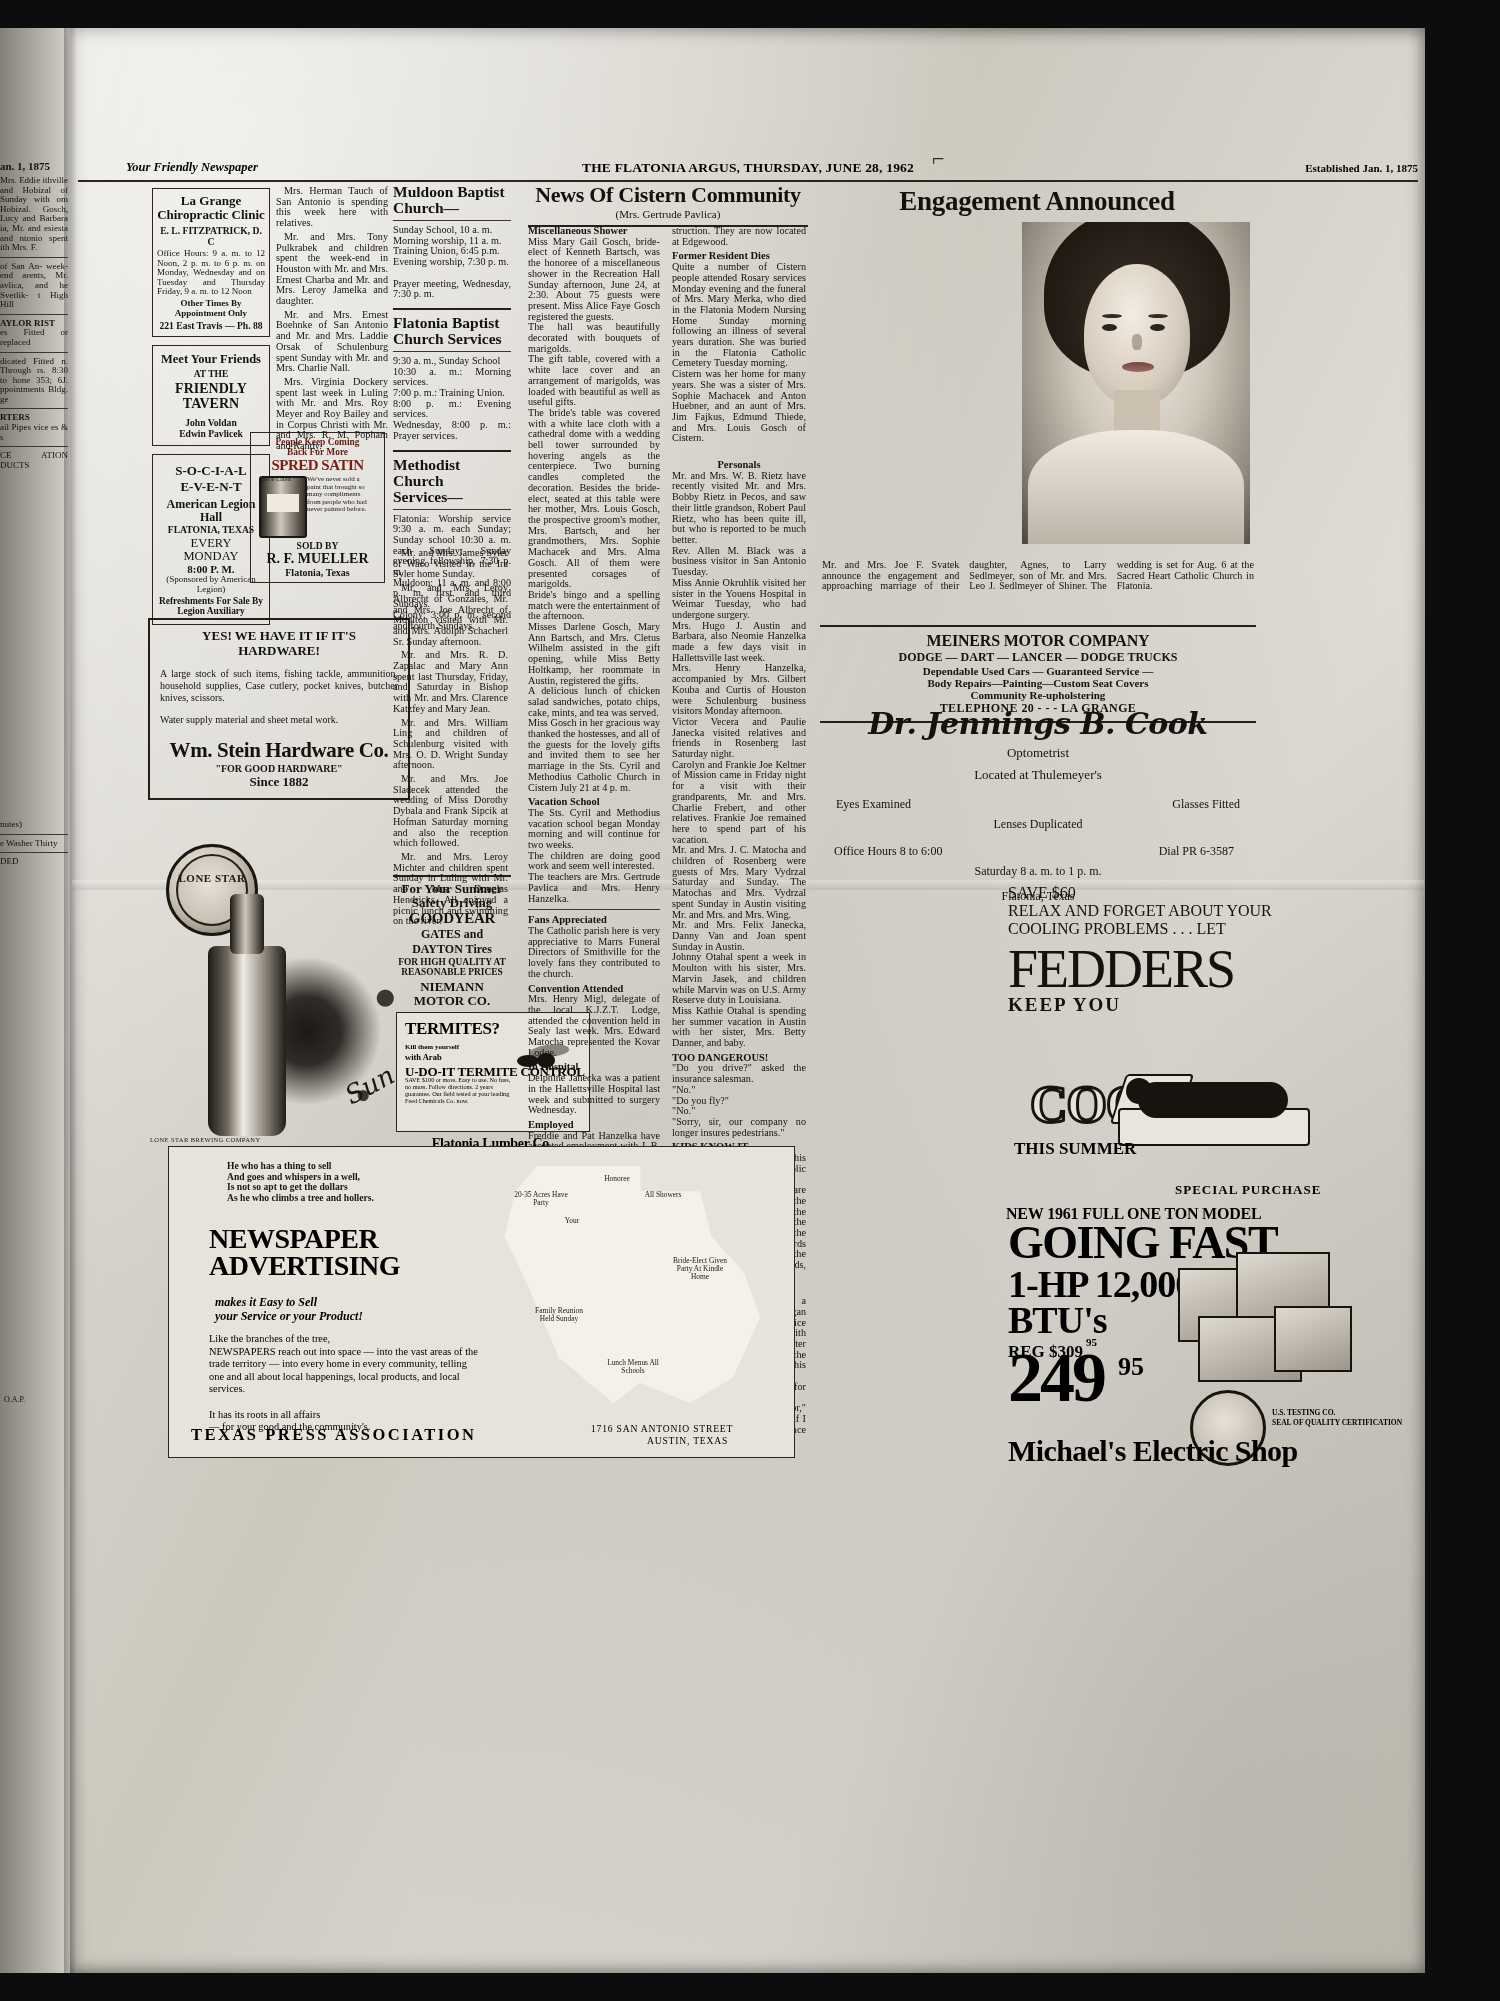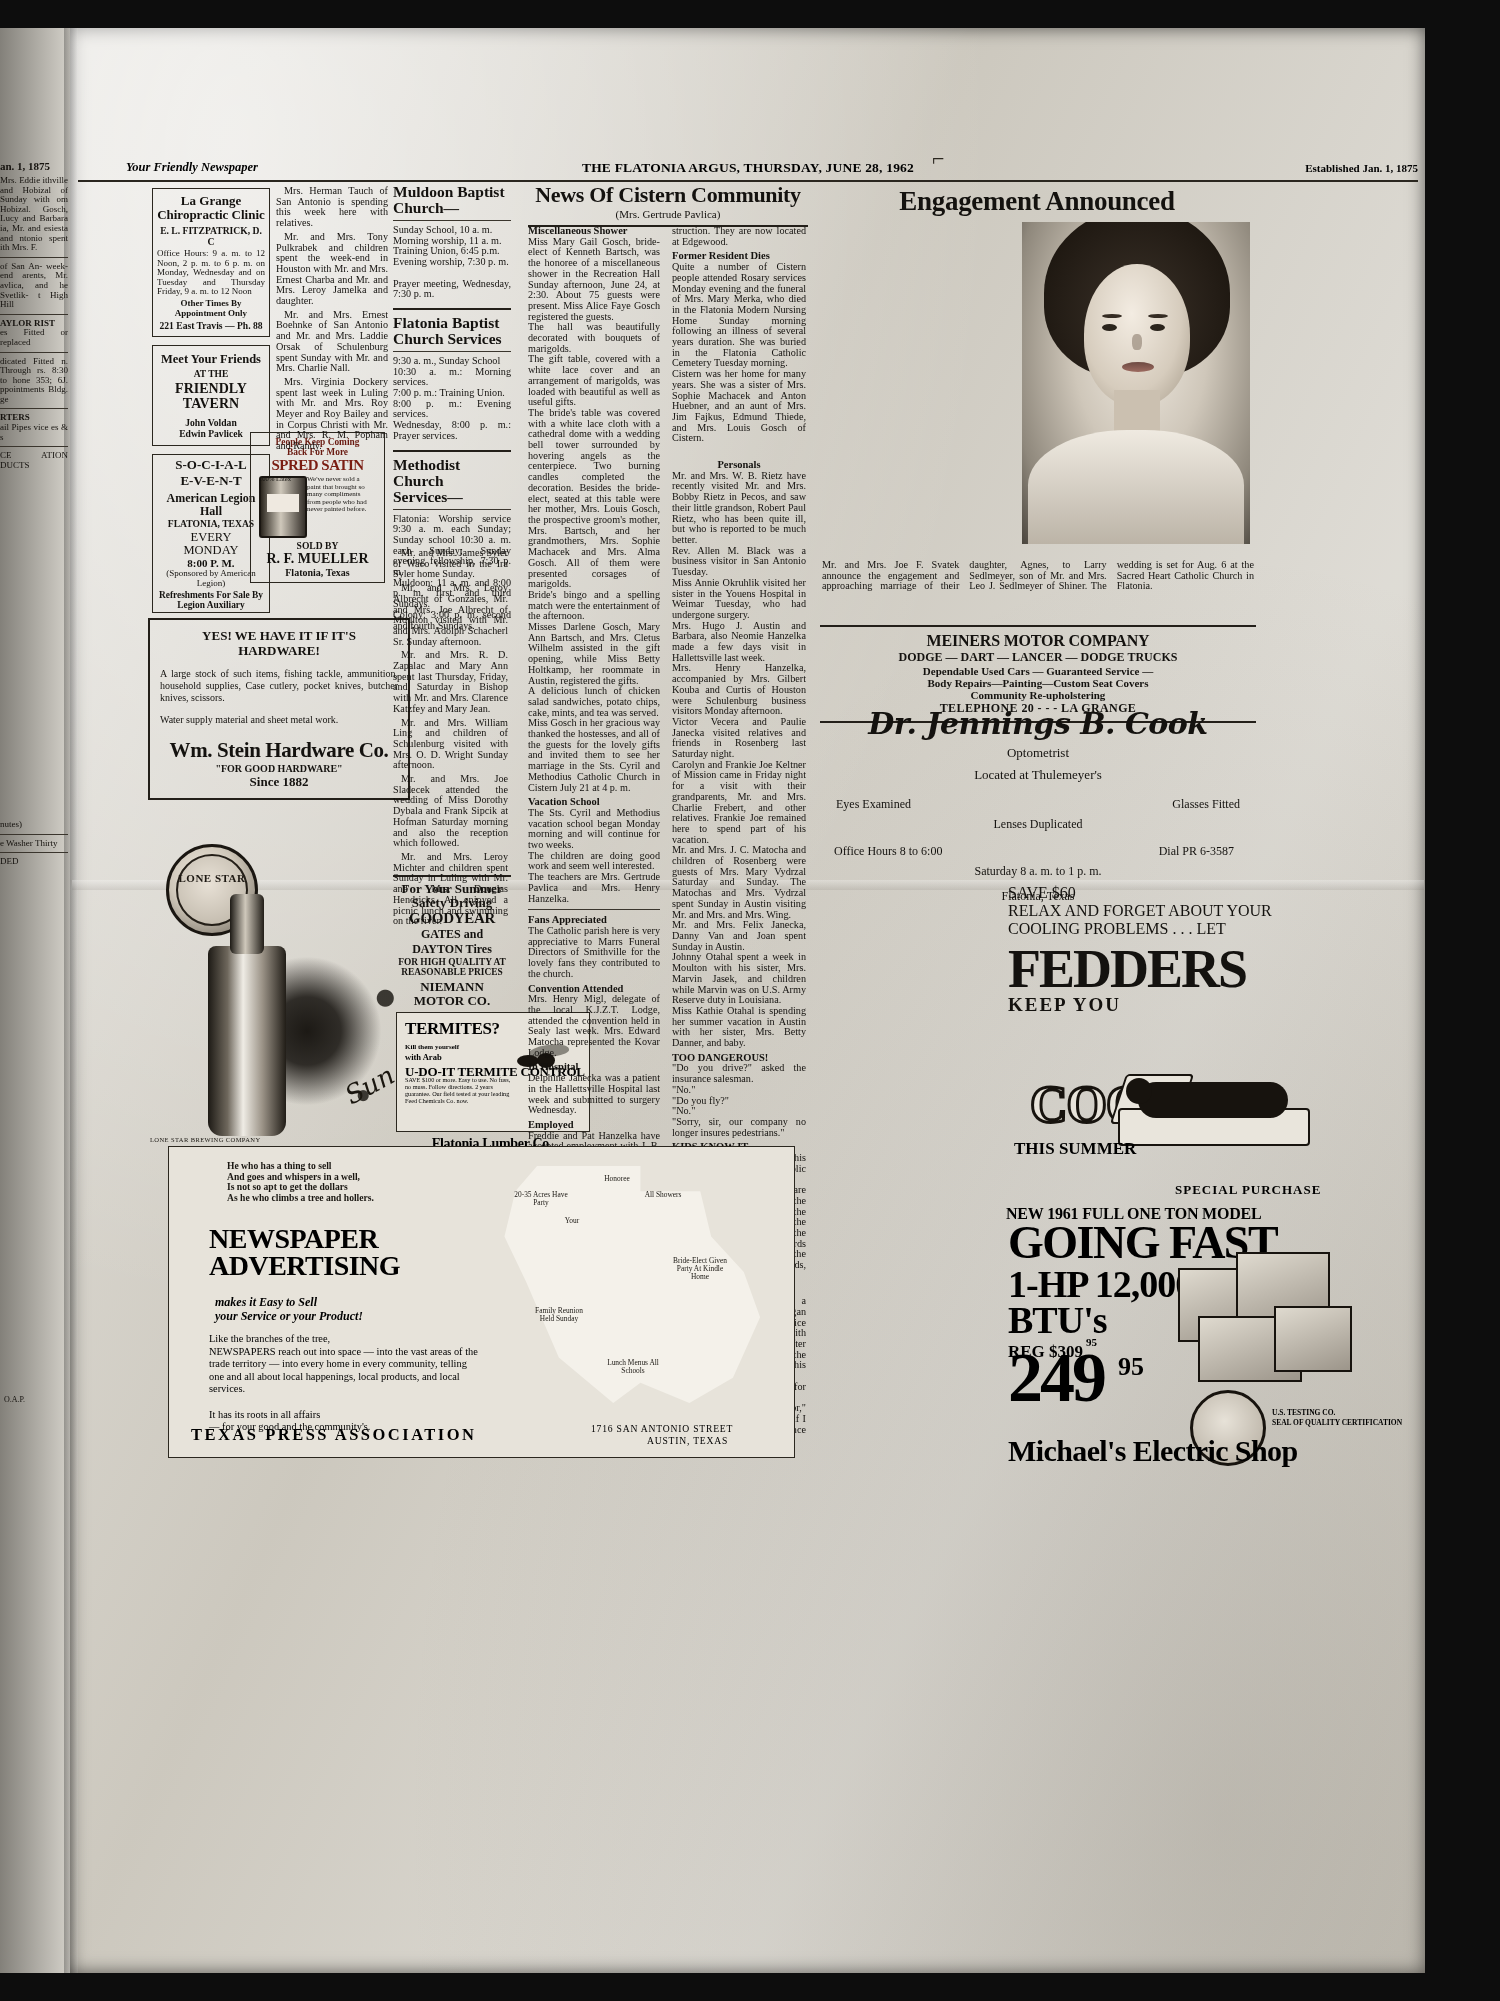--- a/index.html
+++ b/index.html
@@ -89,21 +89,21 @@
   
   .npa{position:absolute;left:168px;top:1146px;width:625px;height:310px;background:#e7e3da;border:1px solid #2b271f;}
   .npa .lead{font-size:9.6px;line-height:10.6px;color:#1a1712;}
   .npa .title{font-size:28px;font-weight:bold;line-height:27px;letter-spacing:-.5px;}
   .npa .tpa{font-size:16.5px;font-weight:bold;letter-spacing:2.5px;}
   .texas{position:absolute;left:330px;top:14px;width:270px;height:250px;}
   .texas .shape{position:absolute;left:0;top:0;width:270px;height:250px;background:#f4f1ea;
     clip-path:polygon(14% 2%,52% 2%,52% 12%,74% 12%,78% 30%,90% 44%,96% 62%,86% 86%,70% 96%,52% 88%,42% 96%,22% 78%,10% 48%,2% 30%,6% 12%);
     border:1px solid #3a352d;}
   .texas .lbl{position:absolute;font-size:7.4px;line-height:8px;color:#1a1712;text-align:center;}
-  .fedders{font-size:54px;font-weight:bold;letter-spacing:-2px;line-height:50px;}
+  .fedders{font-size:54px;font-weight:normal;letter-spacing:-2px;line-height:50px;}
   .keep{font-size:19px;font-weight:bold;letter-spacing:2px;}
   .coolword{font-size:52px;font-weight:bold;letter-spacing:-1px;color:#e7e3da;-webkit-text-stroke:3px #17130e;}
   .going{font-size:46px;font-weight:bold;letter-spacing:-1.5px;line-height:42px;}
   .btu{font-size:38px;font-weight:bold;letter-spacing:-1px;line-height:36px;}
   .price{font-size:70px;font-weight:bold;letter-spacing:-3px;line-height:60px;}
   .mich{font-size:30px;font-weight:bold;letter-spacing:-.6px;}
 
   .lounger{position:absolute;left:1118px;top:1078px;width:190px;height:88px;}
   .lounger .chair{position:absolute;left:0;top:30px;width:188px;height:34px;border:2px solid #17130e;border-radius:4px;background:#e9e5dc;}
   .lounger .back{position:absolute;left:0;top:-4px;width:64px;height:46px;border:2px solid #17130e;border-radius:4px;background:#e9e5dc;transform:skewX(-18deg);}
@@ -179,21 +179,21 @@
 
     <div class="box" style="margin-top:8px;padding:6px 4px;text-align:center;">
       <div style="font-size:12.5px;font-weight:bold">Meet Your Friends</div>
       <div style="font-size:9.5px;font-weight:bold;margin-top:2px">AT THE</div>
       <div style="font-size:14px;font-weight:bold;line-height:15px;margin-top:2px;white-space:pre-line">FRIENDLY
 TAVERN</div>
       <div style="font-size:9.6px;font-weight:bold;margin-top:6px">John Voldan</div>
       <div style="font-size:9.6px;font-weight:bold">Edwin Pavlicek</div>
     </div>
 
-    <div class="box" style="margin-top:8px;padding:2px 4px;text-align:center;">
+    <div class="box" style="margin-top:8px;padding:8px 4px;text-align:center;">
       <div style="font-size:13px;font-weight:bold">S-O-C-I-A-L</div>
       <div style="font-size:13px;font-weight:bold">E-V-E-N-T</div>
       <div style="font-size:12px;font-weight:bold;line-height:13px;margin-top:3px;white-space:pre-line">American Legion
 Hall</div>
       <div style="font-size:9.6px;font-weight:bold">FLATONIA, TEXAS</div>
       <div style="font-size:12.5px;font-weight:normal;line-height:13px;white-space:pre-line;margin-top:2px">EVERY
 MONDAY</div>
       <div style="font-size:11px;font-weight:bold">8:00 P. M.</div>
       <div class="tiny">(Sponsored by American Legion)</div>
       <div style="font-size:9.4px;font-weight:bold;white-space:pre-line;margin-top:2px">Refreshments For Sale By

